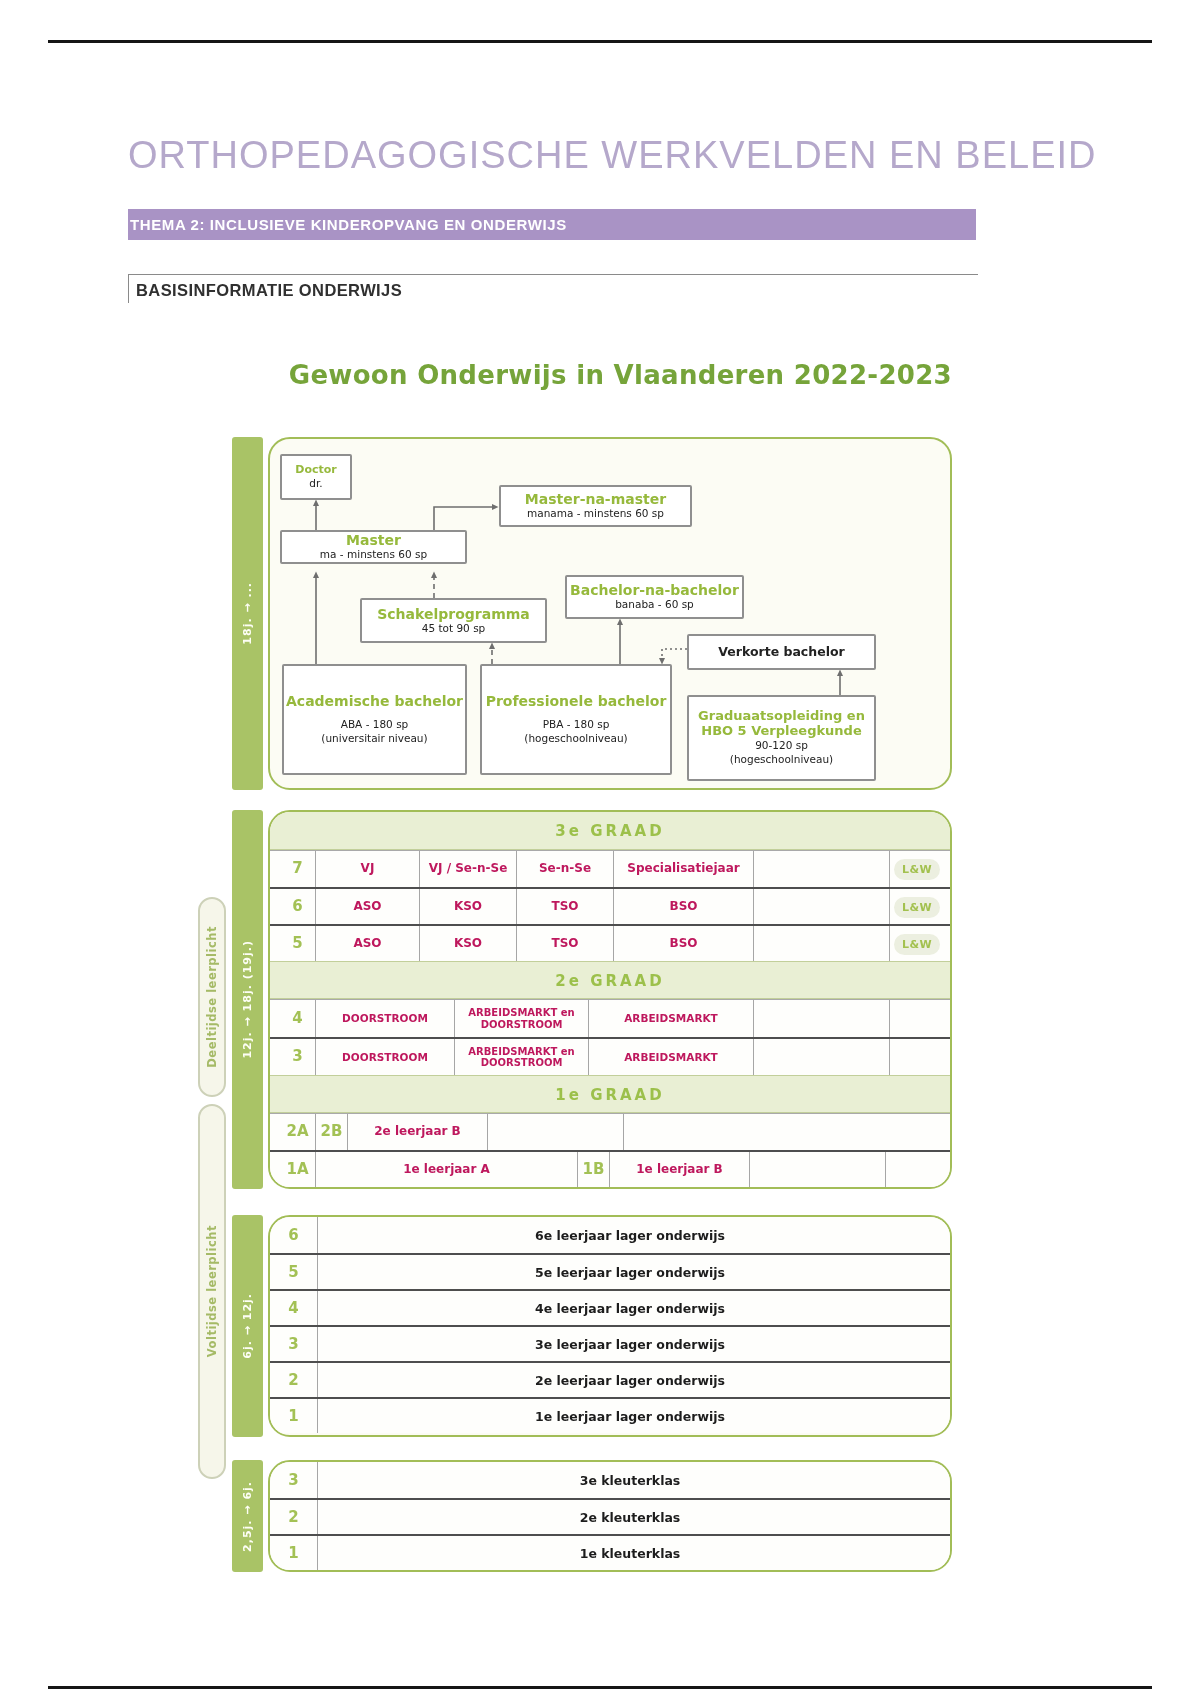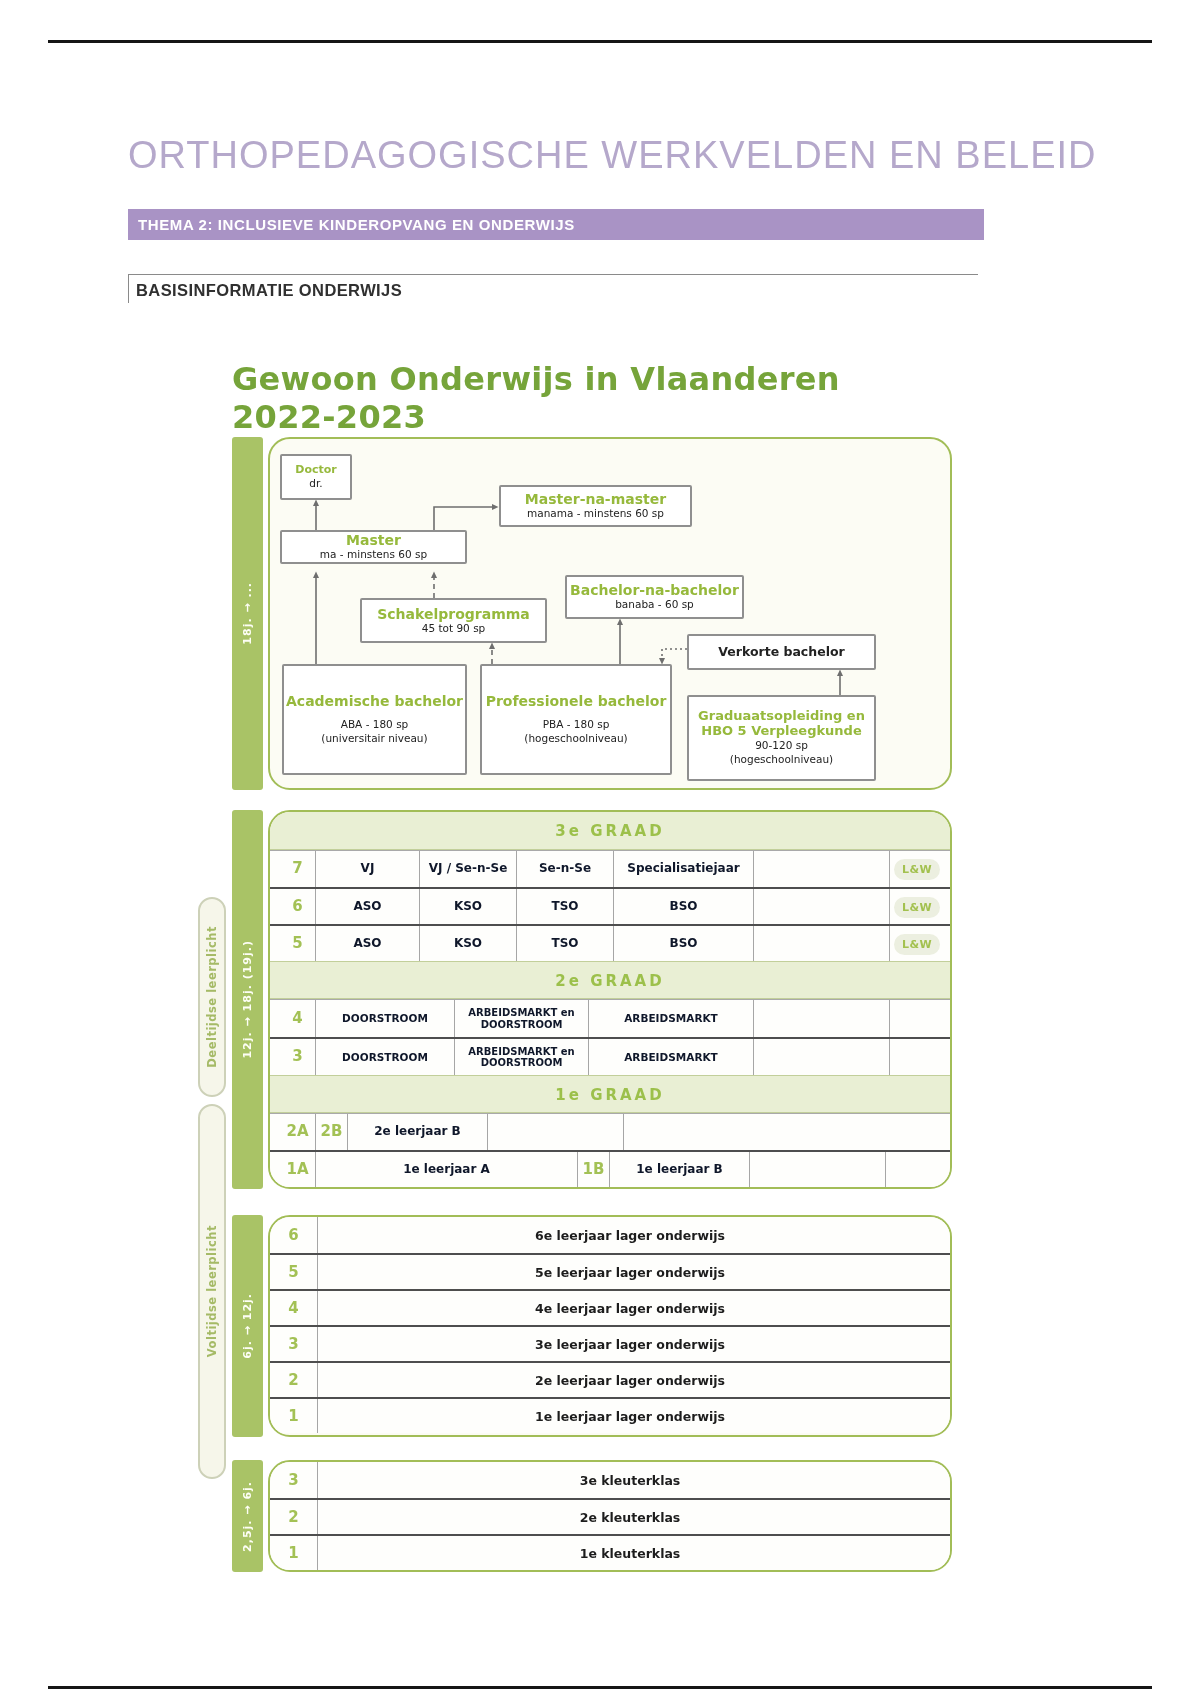--- a/index.html
+++ b/index.html
@@ -5,27 +5,27 @@
   html,body{margin:0;padding:0;}
   body{width:1200px;height:1700px;background:#ffffff;font-family:"Liberation Sans",sans-serif;position:relative;overflow:hidden;}
   #page{position:absolute;inset:0;}
 
   .rule{position:absolute;left:48px;right:48px;height:3px;background:#161616;}
   .rule.top{top:40px;}
   .rule.bottom{top:1686px;}
 
   .doc-title{position:absolute;left:128px;top:134px;font-size:38px;color:#b5a8cb;letter-spacing:1px;white-space:nowrap;}
   .banner{position:absolute;left:128px;top:209px;width:846px;height:31px;background:#a993c5;color:#ffffff;
-          font-weight:bold;font-size:15px;letter-spacing:.6px;line-height:31px;padding-left:10px;}
+          font-weight:bold;font-size:15px;letter-spacing:.6px;line-height:31px;padding-left:2px;}
   .section-head{position:absolute;left:128px;top:274px;width:850px;border-top:1px solid #8a8a8a;border-left:1px solid #8a8a8a;
           padding:6px 0 3px 7px;font-weight:bold;font-size:16.5px;color:#303030;letter-spacing:.4px;box-sizing:border-box;}
 
   
   .dg{font-family:"DejaVu Sans",sans-serif;}
-  .dg-title{position:absolute;left:232px;top:360px;width:720px;text-align:left;font-size:32px;font-weight:bold;color:#76a43a;letter-spacing:.3px;}
+  .dg-title{position:absolute;left:232px;top:360px;width:720px;text-align:right;font-size:26px;font-weight:bold;color:#76a43a;letter-spacing:.3px;}
 
   .agebar{position:absolute;left:232px;width:31px;background:#a9c366;border-radius:3px;display:flex;align-items:center;justify-content:center;}
   .agebar span{writing-mode:vertical-rl;transform:rotate(180deg);color:#fdfef5;font-size:11px;font-weight:bold;letter-spacing:1px;white-space:nowrap;}
 
   .vpill{position:absolute;left:198px;width:28px;background:#f6f6ea;border:2px solid #cdd1b8;border-radius:14px;
          display:flex;align-items:center;justify-content:center;box-sizing:border-box;}
   .vpill span{writing-mode:vertical-rl;transform:rotate(180deg);color:#a5ba66;font-size:11.5px;font-weight:bold;letter-spacing:.5px;white-space:nowrap;}
 
   .panel{position:absolute;left:268px;width:684px;border:2px solid #a2bd57;border-radius:22px;background:#fcfcf4;
          overflow:hidden;box-sizing:border-box;}
@@ -49,21 +49,21 @@
 
   
   .band{height:38px;line-height:38px;text-align:center;background:#e9efd4;color:#9cc04b;font-weight:bold;
         font-size:15px;letter-spacing:3px;border-top:1px solid #c2cf9a;border-bottom:1px solid #c2cf9a;box-sizing:border-box;}
   .panel2 .band:first-child{border-top:none;}
   .trow{position:relative;display:flex;height:37px;box-sizing:border-box;padding-left:10px;background:#fefefc;}
   .trow.tall{height:38px;}
   .trow + .trow{border-top:2px solid #4e4e4e;}
   .band + .trow{border-top:1px solid #a9a9a9;}
   .tc{display:flex;align-items:center;justify-content:center;border-right:1px solid #a6a6a6;box-sizing:border-box;
-      font-size:12px;font-weight:bold;color:#0f172a;text-align:center;line-height:1.15;}
+      font-size:12px;font-weight:bold;color:#be185d;text-align:center;line-height:1.15;}
   .tc.num{color:#a3c155;font-size:15px;}
   .tc.small{font-size:10px;flex-direction:column;}
   .tc.pad{border-right:1px solid #a6a6a6;}
   .lw{position:absolute;width:46px;height:21px;right:10px;border-radius:11px;background:#ecefe0;color:#a3c14f;
       font-size:11px;font-weight:bold;display:flex;align-items:center;justify-content:center;letter-spacing:.5px;}
 
   
   .prow{position:relative;height:36px;background:#fefefc;box-sizing:border-box;}
   .prow + .prow{border-top:2px solid #4e4e4e;}
   .pnum{position:absolute;left:0;top:0;bottom:0;width:48px;display:flex;align-items:center;justify-content:center;

